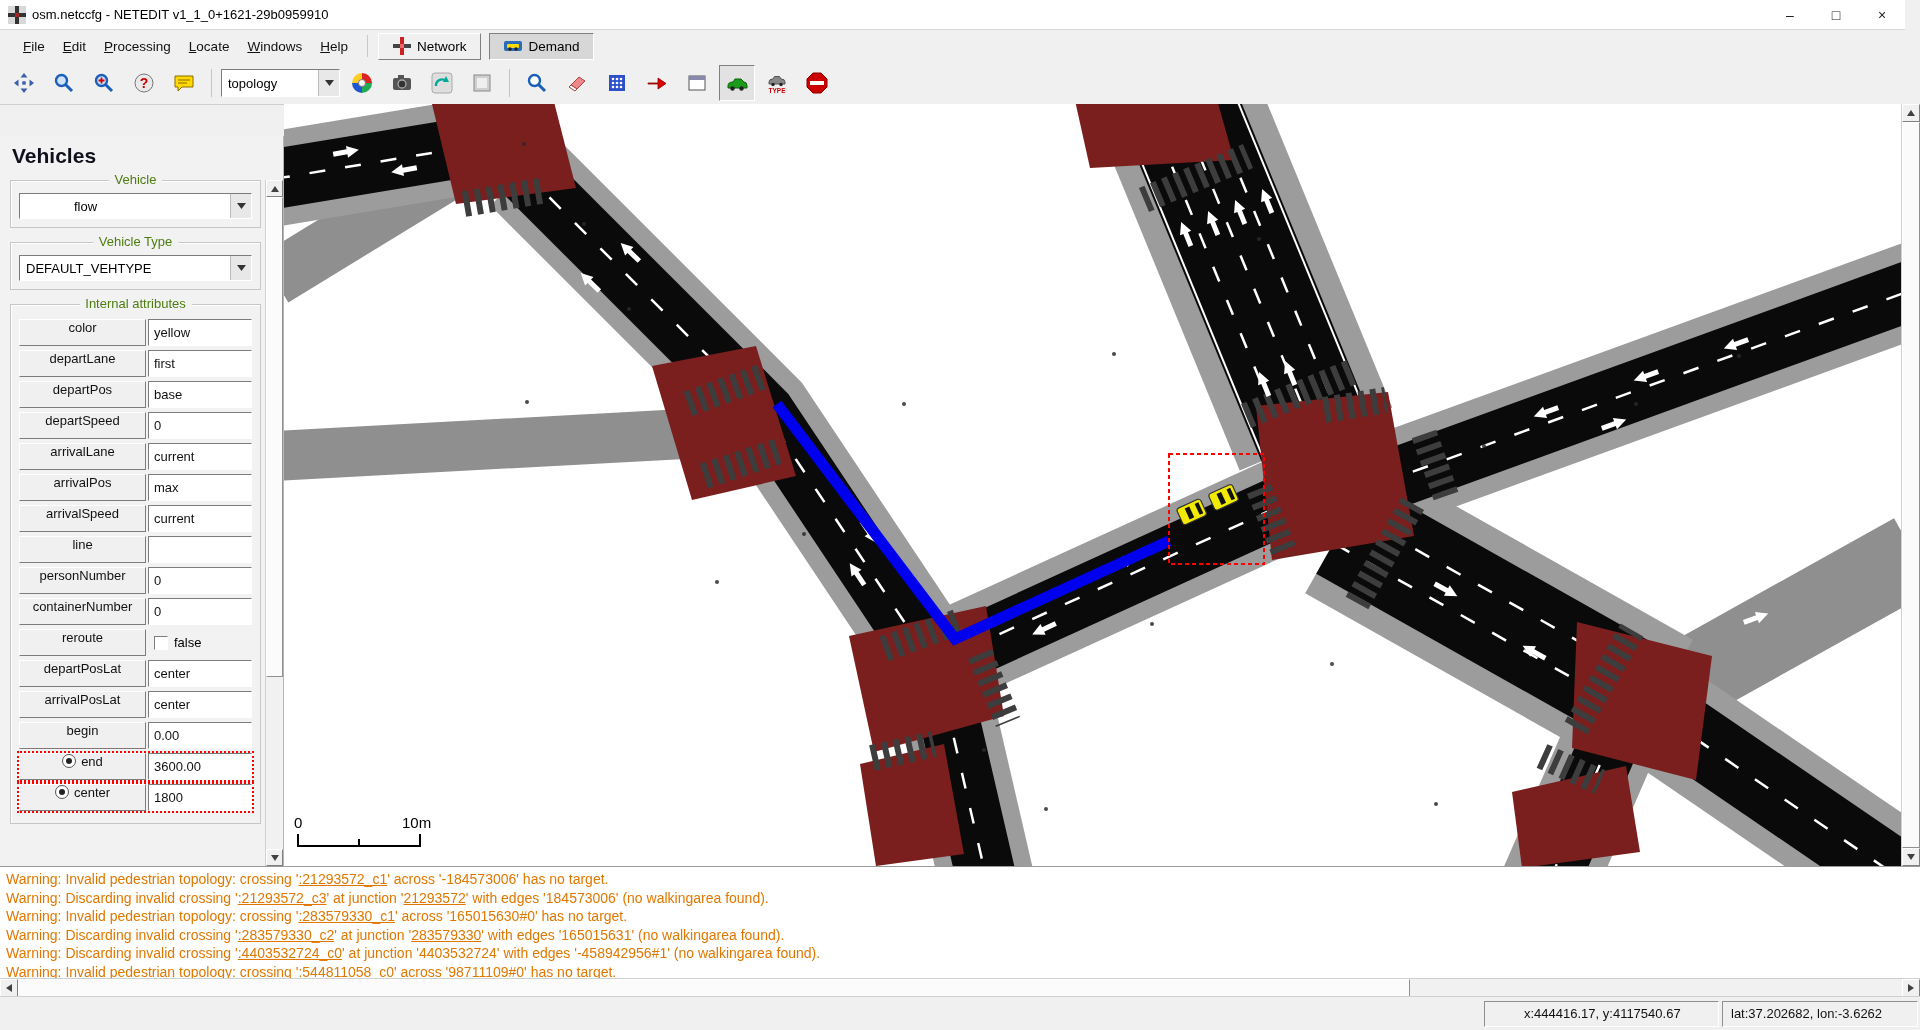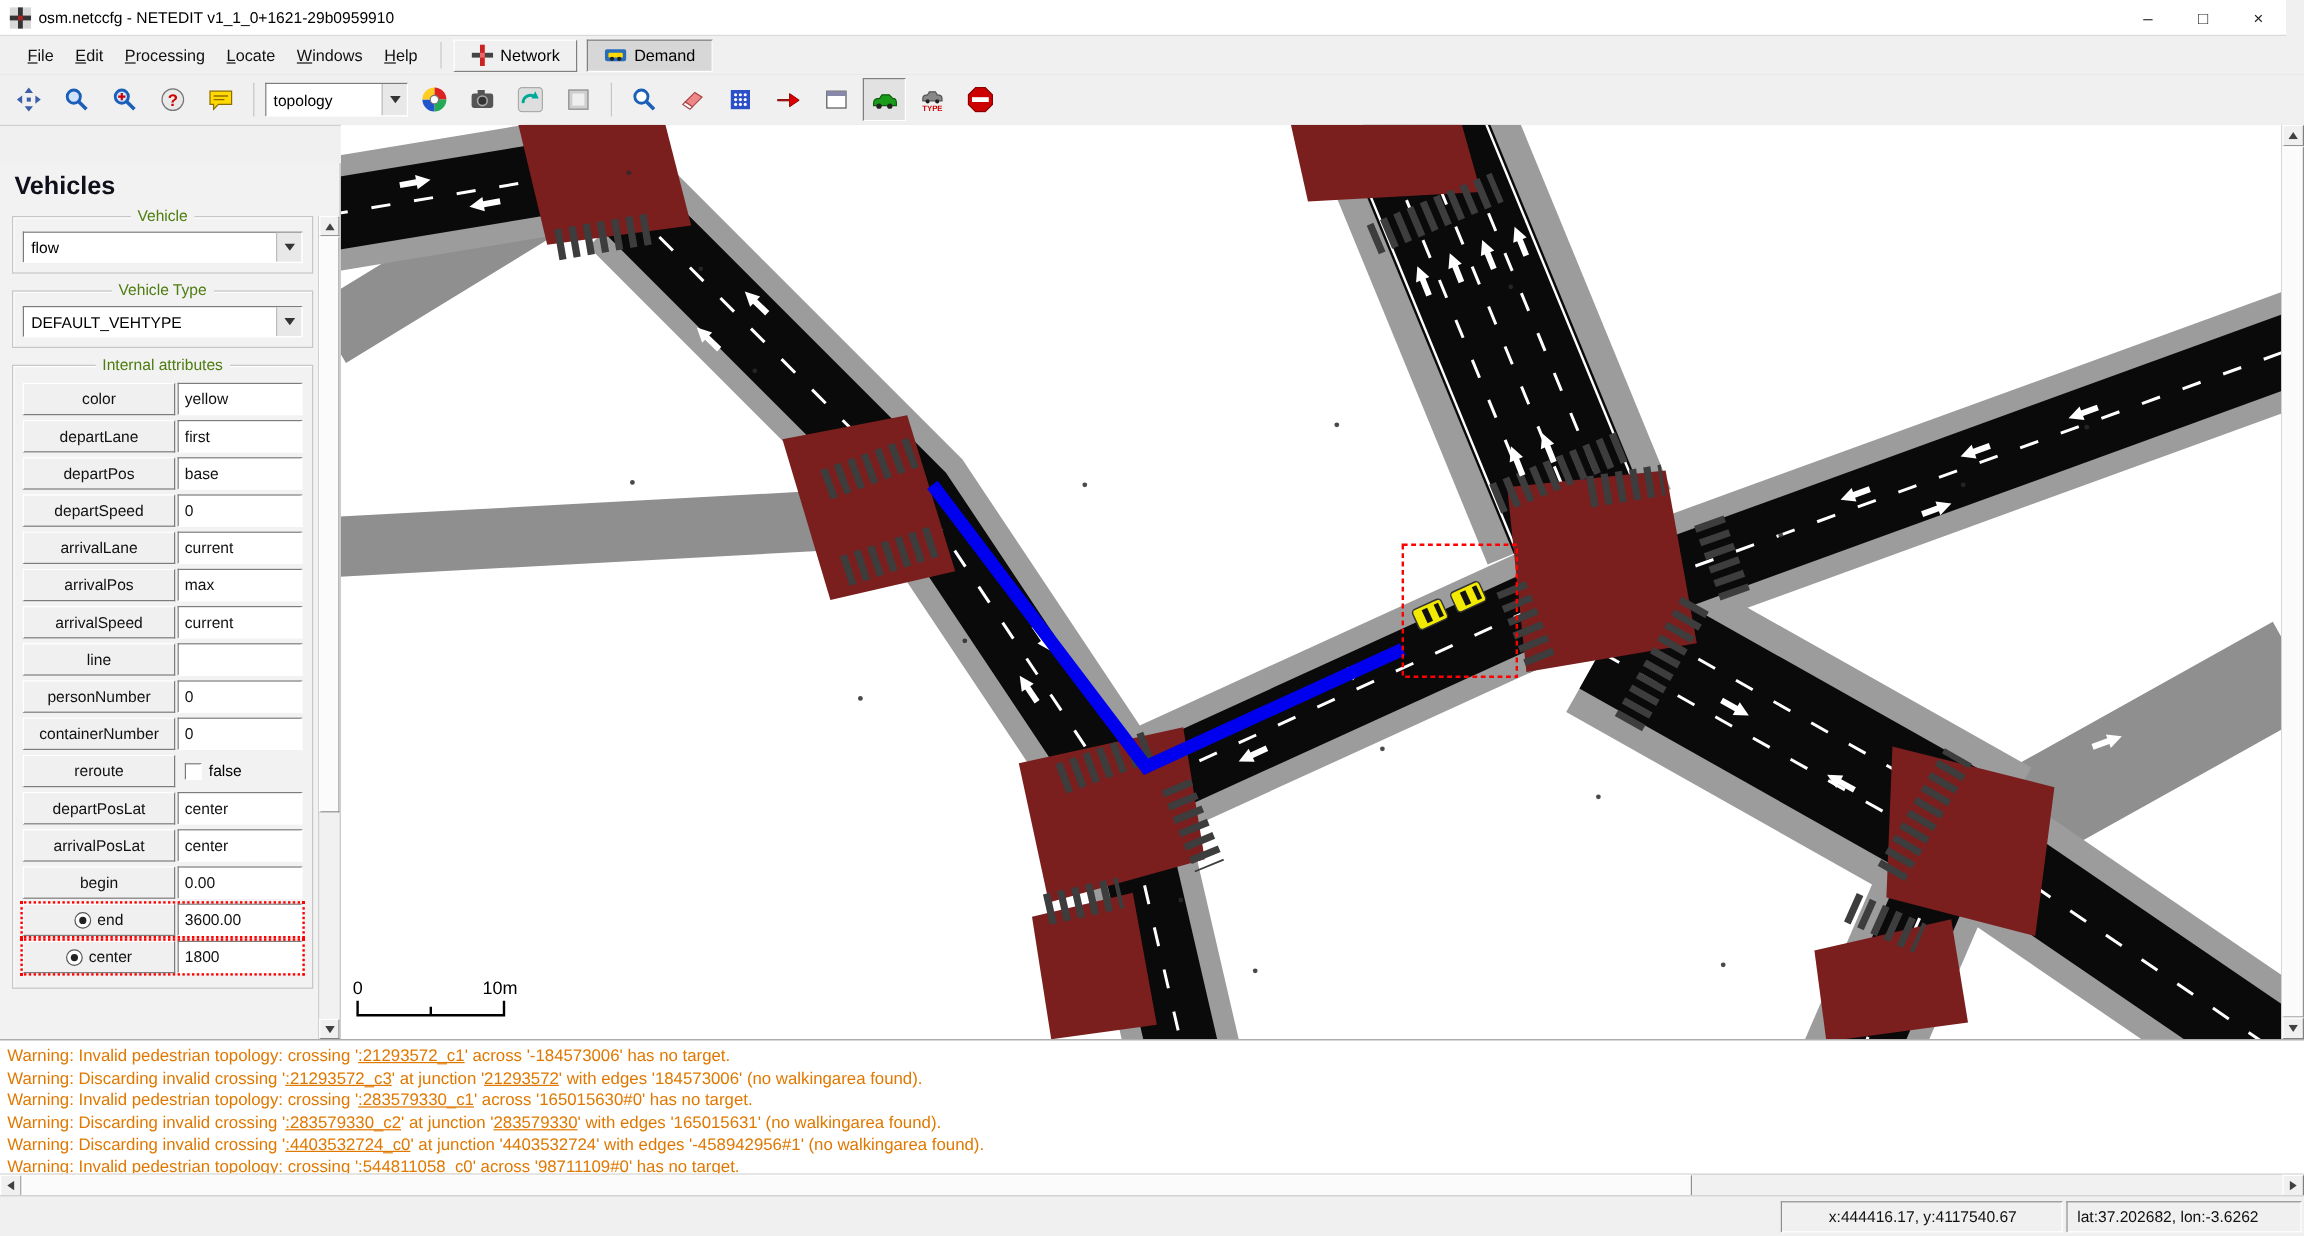--- a/index.html
+++ b/index.html
@@ -26,21 +26,21 @@
   .combo .combo-arrow{width:20px;height:100%;background:#e8e8e8;border-left:1px solid #bdbdbd;display:flex;align-items:center;justify-content:center;}
   
   .main{position:absolute;top:104px;left:0;right:0;height:762px;display:flex;}
   
   .sidebar{position:relative;width:284px;background:#f2f2f2;border-right:1px solid #b5b5b5;box-sizing:border-box;overflow:hidden;padding:6px 22px 0 10px;margin-top:32px;}
   .sidebar h1{margin:2px 0 10px 2px;font-size:21px;color:#10101c;}
   .groupbox{position:relative;border:1px solid #c6c6c6;box-shadow:inset 1px 1px 0 #fff;margin:12px 0 14px 0;padding:12px 8px 8px 8px;}
   .groupbox .gb-label{position:absolute;top:-9px;left:50%;transform:translateX(-50%);background:#f2f2f2;padding:0 6px;font-size:13px;color:#4d7c0f;white-space:nowrap;}
   .attr-row{display:flex;gap:2px;margin:4px 0;align-items:center;}
   .attr-row.highlight{outline:2px dotted var(--selection,#f00);outline-offset:0px;}
-  .attr-label{flex:0 0 127px;height:27px;box-sizing:border-box;background:#f0f0f0;border:1px solid;border-color:#ffffff #7c7c7c #7c7c7c #ffffff;font-size:13px;font-family:"Liberation Sans",sans-serif;display:flex;align-items:center;justify-content:center;gap:5px;padding:0;color:#111;}
+  .attr-label{flex:0 0 127px;height:27px;box-sizing:border-box;background:#f0f0f0;border:1px solid;border-color:#ffffff #7c7c7c #7c7c7c #ffffff;font-size:13px;font-family:"Liberation Sans",sans-serif;display:flex;align-items:flex-start;justify-content:center;gap:5px;padding:0;color:#111;}
   .attr-input{flex:1 1 auto;width:90px;height:27px;box-sizing:border-box;border:1px solid;border-color:#7c7c7c #ffffff #ffffff #7c7c7c;background:#fff;font-size:13px;font-family:"Liberation Sans",sans-serif;padding:0 5px;color:#111;}
   .attr-check{display:flex;align-items:center;gap:6px;font-size:13px;padding-left:6px;}
   .radio{width:12px;height:12px;border-radius:50%;border:1px solid #555;background:#fff;position:relative;flex:0 0 auto;}
   .radio::after{content:"";position:absolute;left:3px;top:3px;width:6px;height:6px;border-radius:50%;background:#222;}
   .checkbox{width:12px;height:12px;border:1px solid;border-color:#7c7c7c #ffffff #ffffff #7c7c7c;background:#fff;flex:0 0 auto;}
   
   .scroll-v{position:absolute;background:#f1f1f1;border-left:1px solid #d0d0d0;}
   .scroll-h{position:absolute;background:#f1f1f1;border-top:1px solid #d0d0d0;}
   .sc-arrow{position:absolute;background:#f0f0f0;border:1px solid;border-color:#ffffff #808080 #808080 #ffffff;display:flex;align-items:center;justify-content:center;box-sizing:border-box;}
   .sc-thumb{position:absolute;background:#fbfbfb;border:1px solid;border-color:#ffffff #909090 #909090 #ffffff;box-sizing:border-box;}
@@ -244,21 +244,21 @@
     </div>
   </div>
 
   <div class="main">
 
     <div class="sidebar">
       <h1>Vehicles</h1>
 
       <div class="groupbox">
         <span class="gb-label">Vehicle</span>
-        <div class="combo" style="width:100%;box-sizing:border-box;">
+        <div class="combo" style="width:100%;box-sizing:border-box;padding-left:48px;">
           <span class="combo-text" style="flex:1;">flow</span>
           <span class="combo-arrow">
               <svg width="9" height="6" viewBox="0 0 9 6">
                 <polygon points="0,0 9,0 4.5,6" fill="#333"></polygon>
               </svg>
             </span>
         </div>
       </div>
 
       <div class="groupbox">

